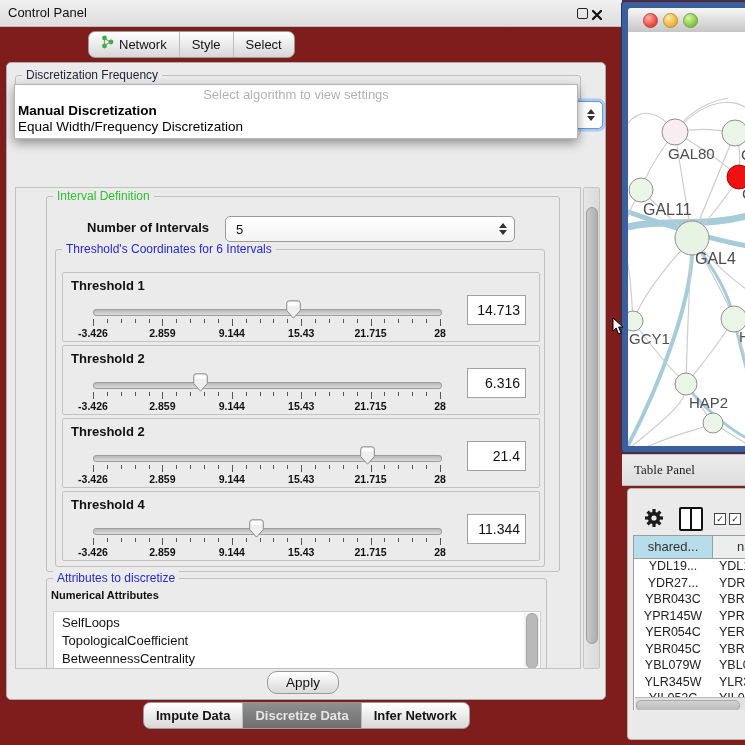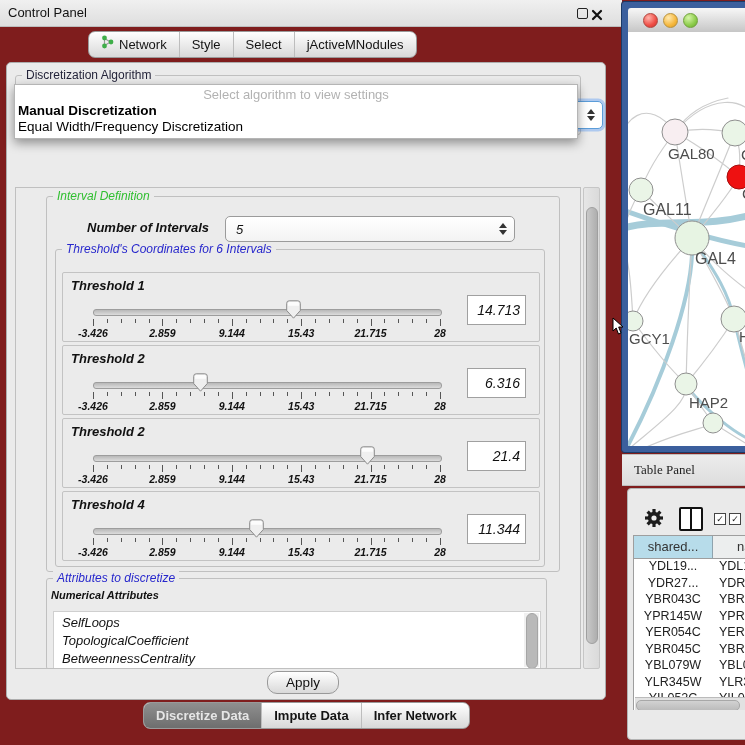--- a/index.html
+++ b/index.html
@@ -39,21 +39,21 @@
   #tabledata-group>.gtitle{color:#222;}
   .combo{position:absolute;background:linear-gradient(#ffffff,#f3f3f3);border:1px solid #9b9b9b;border-radius:5px;font-size:13px;color:#111;}
   .combo .cv{position:absolute;left:10px;top:50%;transform:translateY(-50%);white-space:nowrap;}
   .stepper{position:absolute;right:7px;top:50%;transform:translateY(-50%);width:8px;height:12px;}
   .stepper i{position:absolute;left:0;width:0;height:0;border-left:4px solid transparent;border-right:4px solid transparent;}
   .stepper .up{top:0;border-bottom:5px solid #333;}
   .stepper .dn{bottom:0;border-top:5px solid #333;}
   #tabledata-combo{left:8px;top:12px;width:548px;height:24px;}
 
   
-  #viewport{left:8px;top:124px;width:564px;height:480px;border:1px solid #c0c0c0;background:#ebebeb;overflow:hidden;font-style:italic;}
+  #viewport{left:8px;top:124px;width:564px;height:480px;border:1px solid #c0c0c0;background:#ebebeb;overflow:hidden;}
   #vscroll{left:576px;top:124px;width:15px;height:480px;background:linear-gradient(90deg,#e6e6e6,#dadada);border:1px solid #c6c6c6;border-radius:2px;}
   #vscroll .thumb{position:absolute;left:1.5px;top:19px;width:10px;height:435px;background:linear-gradient(90deg,#c9c9c9,#aeaeae);border:1px solid #9f9f9f;border-radius:6px;}
 
   #interval-group{left:30px;top:8px;width:512px;height:374px;}
   #interval-group>.gtitle{color:#2fbf2f;}
   #num-label{left:40px;top:23px;font-size:13px;font-weight:bold;color:#111;}
   #num-combo{left:178px;top:19px;width:288px;height:24px;}
 
   #thr-group{left:8px;top:52px;width:488px;height:316px;}
   #thr-group>.gtitle{color:#2727cc;background:#ebebeb;}
@@ -142,29 +142,26 @@
           </svg>
       </span>
       <span>Network</span>
     </div>
     <div class="tab">
         <span>Style</span>
       </div>
     <div class="tab">
         <span>Select</span>
       </div>
-    <div class="tab">
-        <span>jActiveMNodules</span>
-      </div>
   </div>
 
   <div class="abs" id="main-panel">
 
     <div class="group" id="algo-group">
-      <span class="gtitle">Discretization Algorithm</span>
+      <span class="gtitle">Discretization Frequency</span>
     </div>
     <div class="abs" id="algo-combo-frag">
       <span class="stepper">
           <i class="up"></i>
           <i class="dn"></i>
         </span>
     </div>
 
     <div class="abs" id="popup">
       <div class="prompt">Select algorithm to view settings</div>
@@ -380,22 +377,22 @@
     </div>
 
     <div class="abs" id="vscroll">
       <div class="thumb"></div>
     </div>
 
     <div class="abs" id="apply-btn">Apply</div>
   </div>
 
   <div class="abs" id="btabbar">
+    <div class="btab">Impute Data</div>
     <div class="btab sel">Discretize Data</div>
-    <div class="btab">Impute Data</div>
     <div class="btab">Infer Network</div>
   </div>
 
   <div class="abs" id="net-window">
     <div class="abs" id="net-titlebar">
       <div class="light" id="light-red"></div>
       <div class="light" id="light-yellow"></div>
       <div class="light" id="light-green"></div>
     </div>
     <div class="abs" id="net-canvas">

